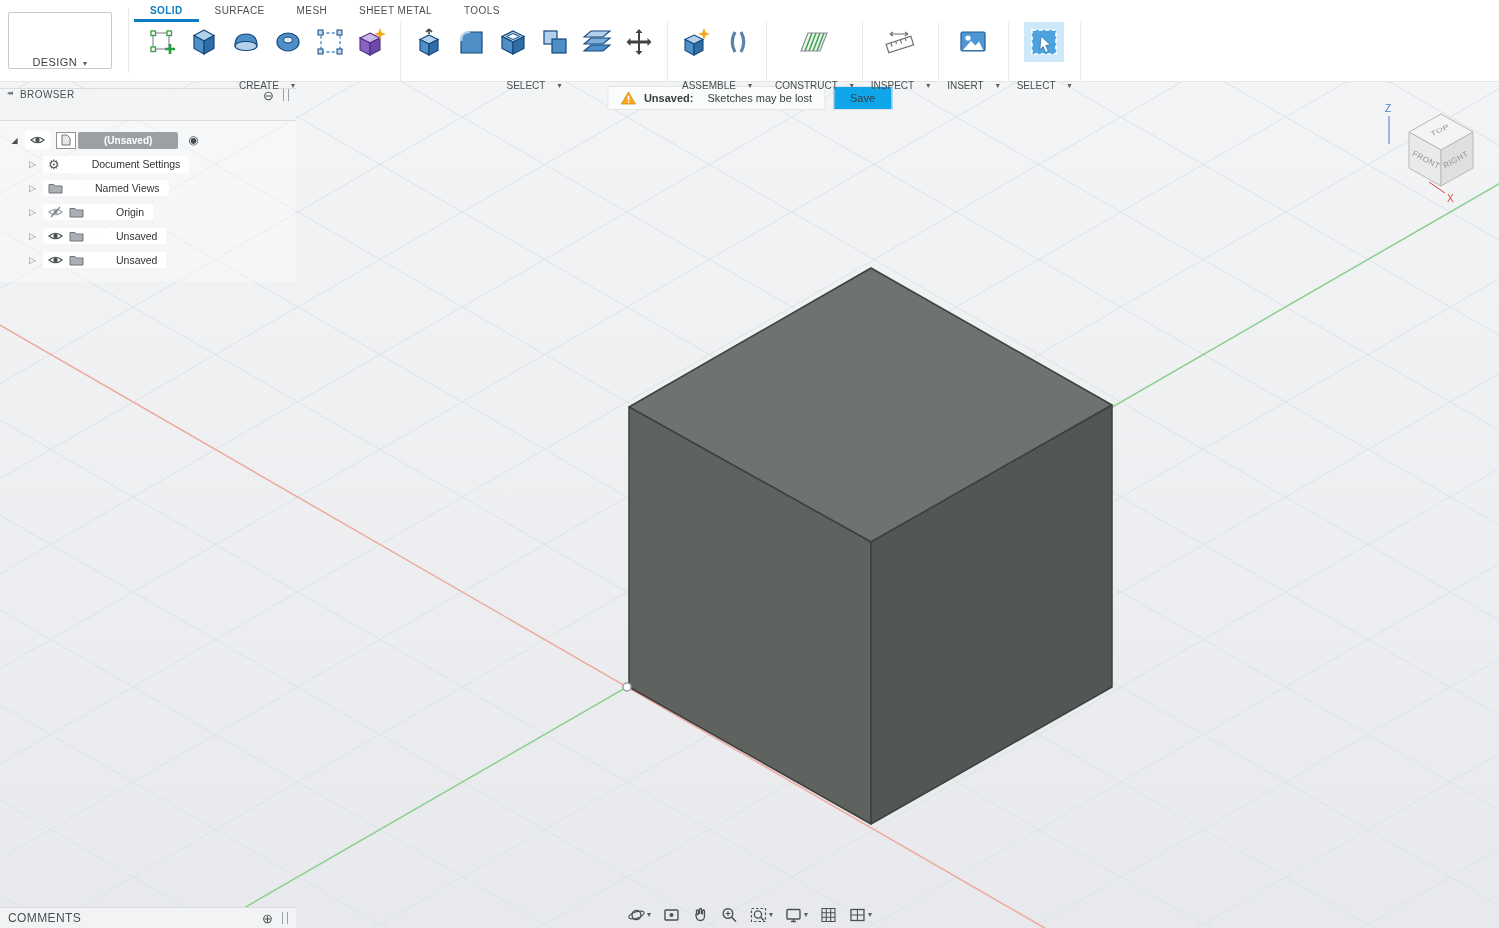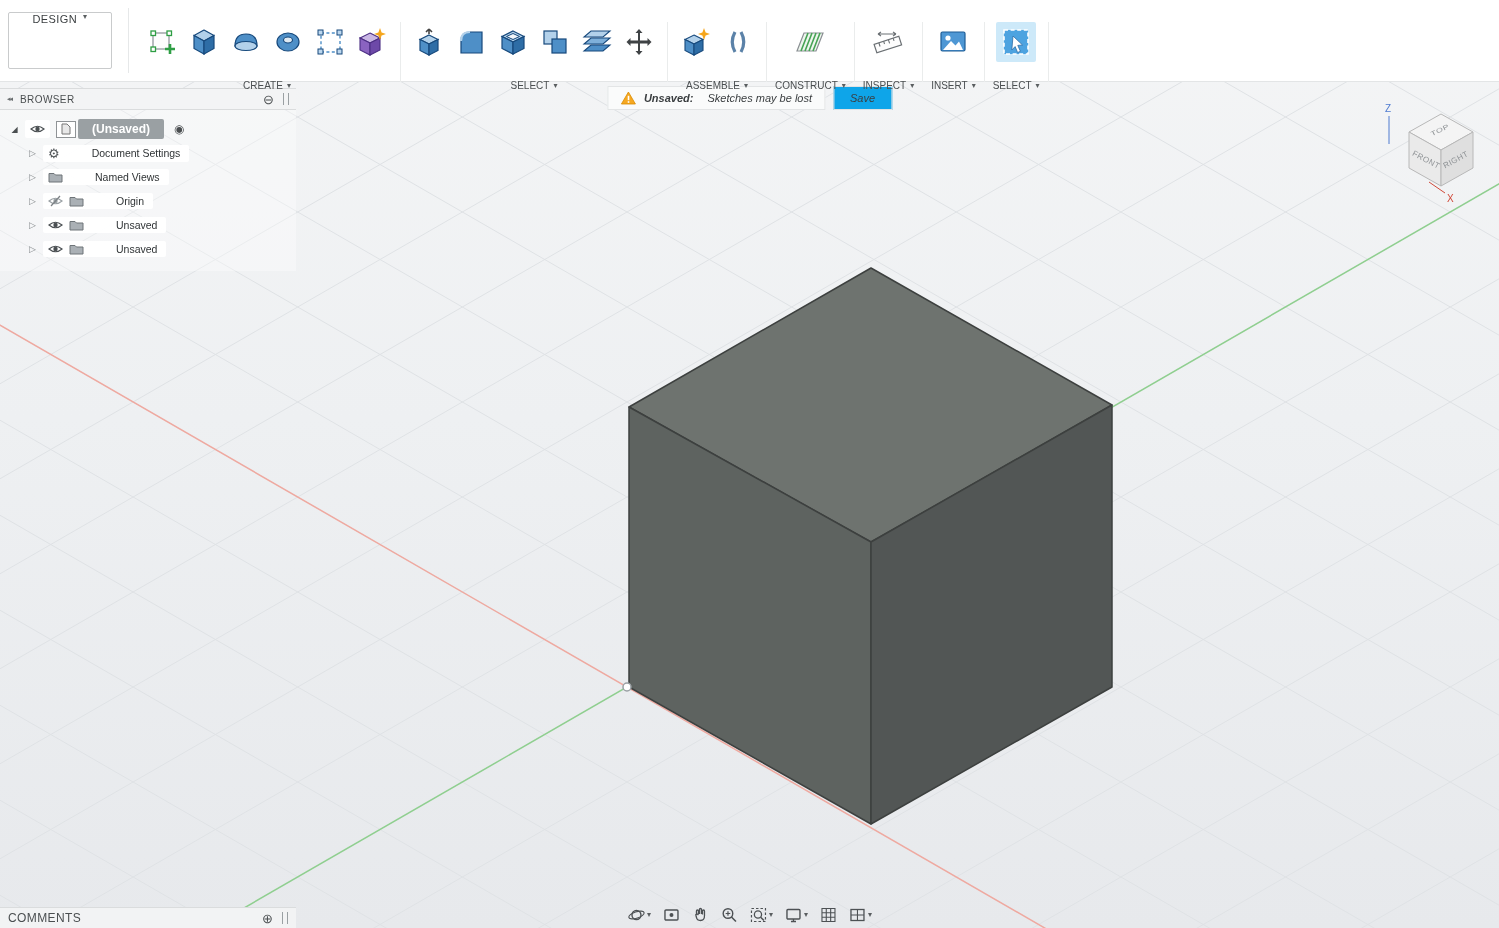--- a/index.html
+++ b/index.html
@@ -6,60 +6,60 @@
   html,body{margin:0;padding:0;width:1499px;height:928px;overflow:hidden;
     font-family:"Liberation Sans",sans-serif;background:#e9ebed;}
 
   
   #viewport{position:absolute;inset:0;background:linear-gradient(180deg,#f4f5f6 0%,#eef0f2 45%,#e7e9ec 100%);}
   #scene{position:absolute;inset:0;width:1499px;height:928px;}
 
   
   #topbar{position:absolute;top:0;left:0;right:0;height:82px;background:#ffffff;border-bottom:1px solid #e3e5e6;z-index:20;}
   #design-btn{position:absolute;left:8px;top:12px;width:104px;height:57px;border:1px solid #c9cbcc;border-radius:2px;
-    display:flex;align-items:flex-start;justify-content:center;gap:6px;font-size:11px;color:#3a3e40;letter-spacing:.4px;cursor:pointer;background:#fff;}
+    display:flex;align-items:flex-end;justify-content:center;gap:6px;font-size:11px;color:#3a3e40;letter-spacing:.4px;cursor:pointer;background:#fff;}
   .caret{font-size:8px;color:#5a5e60;line-height:1;}
   #topbar-sep{position:absolute;left:128px;top:8px;bottom:8px;width:1px;background:#e6e8e9;}
   #tabs{position:absolute;left:134px;top:0;height:22px;display:flex;}
   .tab{padding:0 16px;font-size:10px;line-height:21px;color:#4a4e50;letter-spacing:.4px;cursor:pointer;border-bottom:3px solid transparent;}
   .tab.active{color:#0a7dc2;border-bottom-color:#0a7dc2;font-weight:bold;}
   #toolbar{position:absolute;left:134px;top:22px;height:60px;display:flex;align-items:stretch;}
   .tgroup{display:flex;flex-direction:column;align-items:center;padding:0 8px;border-right:1px solid #eaecec;}
   .ticons{display:flex;align-items:center;height:42px;gap:2px;}
   .tbtn{width:40px;height:40px;display:flex;align-items:center;justify-content:center;border:none;background:transparent;border-radius:2px;cursor:pointer;padding:0;}
   .tbtn.active-tool{background:#cde9f9;}
-  .glabel{display:flex;align-items:center;gap:4px;font-size:10px;color:#4a4e50;cursor:pointer;margin-top:18px;}
-
-  
-  #warning-bar{position:absolute;top:86px;left:50%;transform:translateX(-50%);display:flex;align-items:flex-start;gap:8px;z-index:15;font-size:11px;font-style:italic;}
+  .glabel{display:flex;align-items:center;gap:12px;font-size:10px;color:#4a4e50;cursor:pointer;margin-top:18px;}
+
+  
+  #warning-bar{position:absolute;top:86px;left:50%;transform:translateX(-50%);display:flex;align-items:flex-start;gap:8px;z-index:15;font-size:11px;}
   #warning-main{display:flex;align-items:center;background:#fafbfb;border:1px solid #e3e5e6;padding:0 12px;height:24px;}
   #warning-icon{margin-right:8px;display:flex;align-items:center;}
   #warning-title{font-weight:bold;color:#3a3e40;}
   #warning-msg{color:#3a3e40;margin-left:14px;}
   #save-btn{display:flex;align-items:center;background:#0ea5e9;border:1px solid #e1e3e4;padding:0 16px;height:24px;color:#3a3e40;cursor:pointer;}
 
   
   #browser{position:absolute;left:0;top:88px;width:296px;z-index:12;}
-  #browser-header{height:22px;background:rgba(243,244,245,.97);border-top:1px solid #dadcdd;border-bottom:1px solid #dadcdd;
-    display:flex;align-items:center;padding:0 7px;}
+  #browser-header{height:33px;background:rgba(243,244,245,.97);border-top:1px solid #dadcdd;border-bottom:1px solid #dadcdd;
+    display:flex;padding:0 7px;}
   .collapse-arrows{font-size:7px;color:#6a6e70;letter-spacing:-1px;cursor:pointer;}
   #browser-title{font-size:10px;color:#4a4e50;letter-spacing:.4px;margin-left:8px;flex:1;}
   .circle-btn{font-size:13px;color:#4a4e50;cursor:pointer;line-height:1;}
   .dock-handle{width:6px;height:12px;border-left:1.5px solid #9aa0a3;border-right:1.5px solid #9aa0a3;margin-left:9px;cursor:pointer;}
   #browser-tree{padding:7px 0 10px;background:rgba(255,255,255,.35);}
   .trow{display:flex;align-items:center;height:24px;padding-left:26px;}
   .trow.root{padding-left:8px;}
   .arrow{width:13px;text-align:center;font-size:9px;color:#85898c;cursor:pointer;flex:none;}
   .arrow.open{color:#4a4e50;font-size:8px;}
   .chip{background:rgba(255,255,255,.95);border-radius:2px;display:flex;align-items:center;gap:6px;padding:2px 9px 2px 5px;margin-left:4px;}
   .tlabel{font-size:10.5px;color:#2f3335;white-space:nowrap;margin-left:26px;}
   .gear-glyph{font-size:13px;color:#54585b;line-height:1;}
   .chip-eye{background:rgba(255,255,255,.95);padding:3px 5px;border-radius:2px;margin-left:4px;display:flex;align-items:center;cursor:pointer;}
   #doc-box{width:20px;height:17px;border:1px solid #8f9396;background:#fff;display:flex;align-items:center;justify-content:center;margin-left:6px;}
-  #root-badge{background:#9aa0a3;color:#fff;font-size:12px;font-weight:bold;padding:3px 14px;border-radius:2px;margin-left:2px;cursor:pointer;white-space:nowrap;}
+  #root-badge{background:#9aa0a3;color:#fff;font-size:10px;font-weight:bold;padding:3px 26px;border-radius:2px;margin-left:2px;cursor:pointer;white-space:nowrap;}
   #activate-icon{font-size:12px;color:#4a4e50;margin-left:10px;cursor:pointer;line-height:1;}
 
   
   #viewcube{position:absolute;right:4px;top:96px;width:112px;height:118px;z-index:12;cursor:pointer;}
 
   
   #comments{position:absolute;left:0;bottom:0;width:296px;height:21px;background:#f2f3f4;border-top:1px solid #dadcdd;
     display:flex;align-items:center;padding:0 8px;z-index:12;}
   #comments-title{font-size:12px;color:#4a4e50;letter-spacing:.4px;flex:1;}
 
@@ -139,20 +139,27 @@
     </svg>
 </div>
 
 <header id="topbar">
   <div id="design-btn">
     <span>DESIGN</span>
     <span class="caret">▾</span>
   </div>
   <div id="topbar-sep"></div>
 
+  <nav id="tabs">
+    <div class="tab active">SOLID</div>
+    <div class="tab">SURFACE</div>
+    <div class="tab">MESH</div>
+    <div class="tab">SHEET METAL</div>
+    <div class="tab">TOOLS</div>
+  </nav>
 
   <div id="toolbar">
 
     <div class="tgroup">
       <div class="ticons">
         <button class="tbtn">
           <svg width="30" height="30" viewBox="0 0 30 30">
             <rect x="6" y="6" width="16" height="16" fill="#fdfdfd" stroke="#9aa0a4" stroke-width="1.4"></rect>
             <rect x="4" y="4" width="4.5" height="4.5" fill="#fff" stroke="#2e9e44" stroke-width="1.3"></rect>
             <rect x="20" y="4" width="4.5" height="4.5" fill="#fff" stroke="#2e9e44" stroke-width="1.3"></rect>

